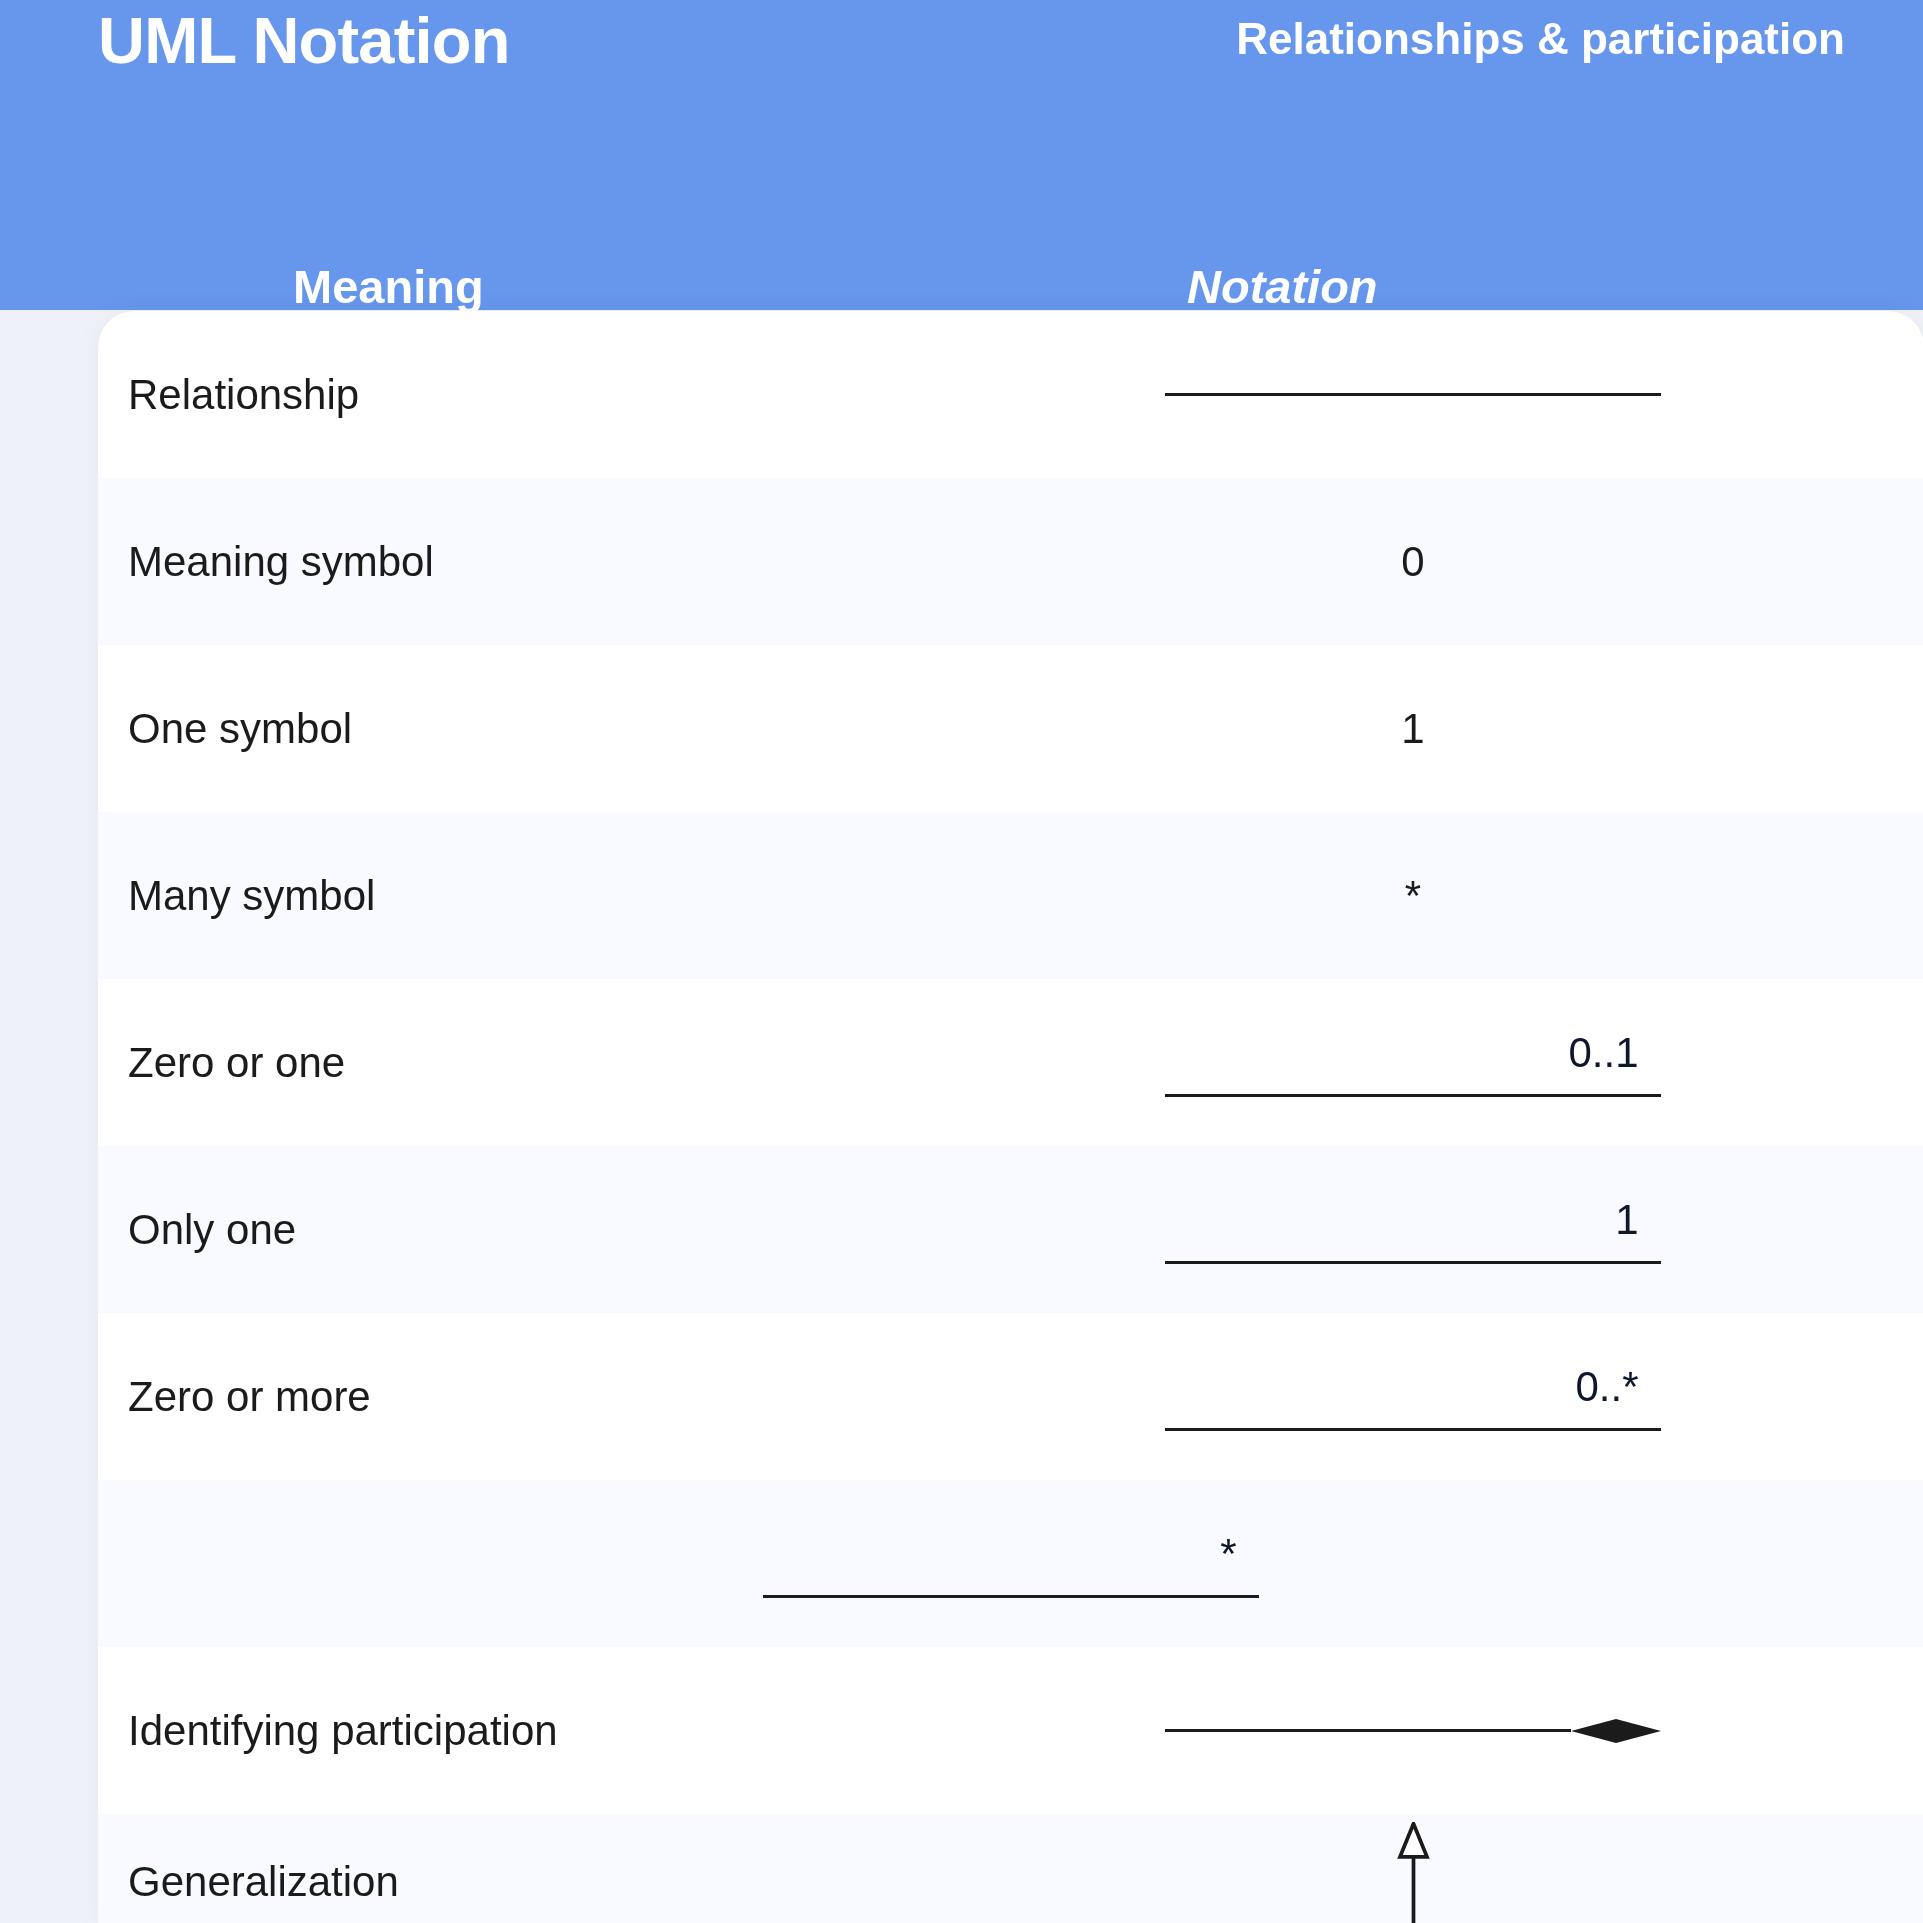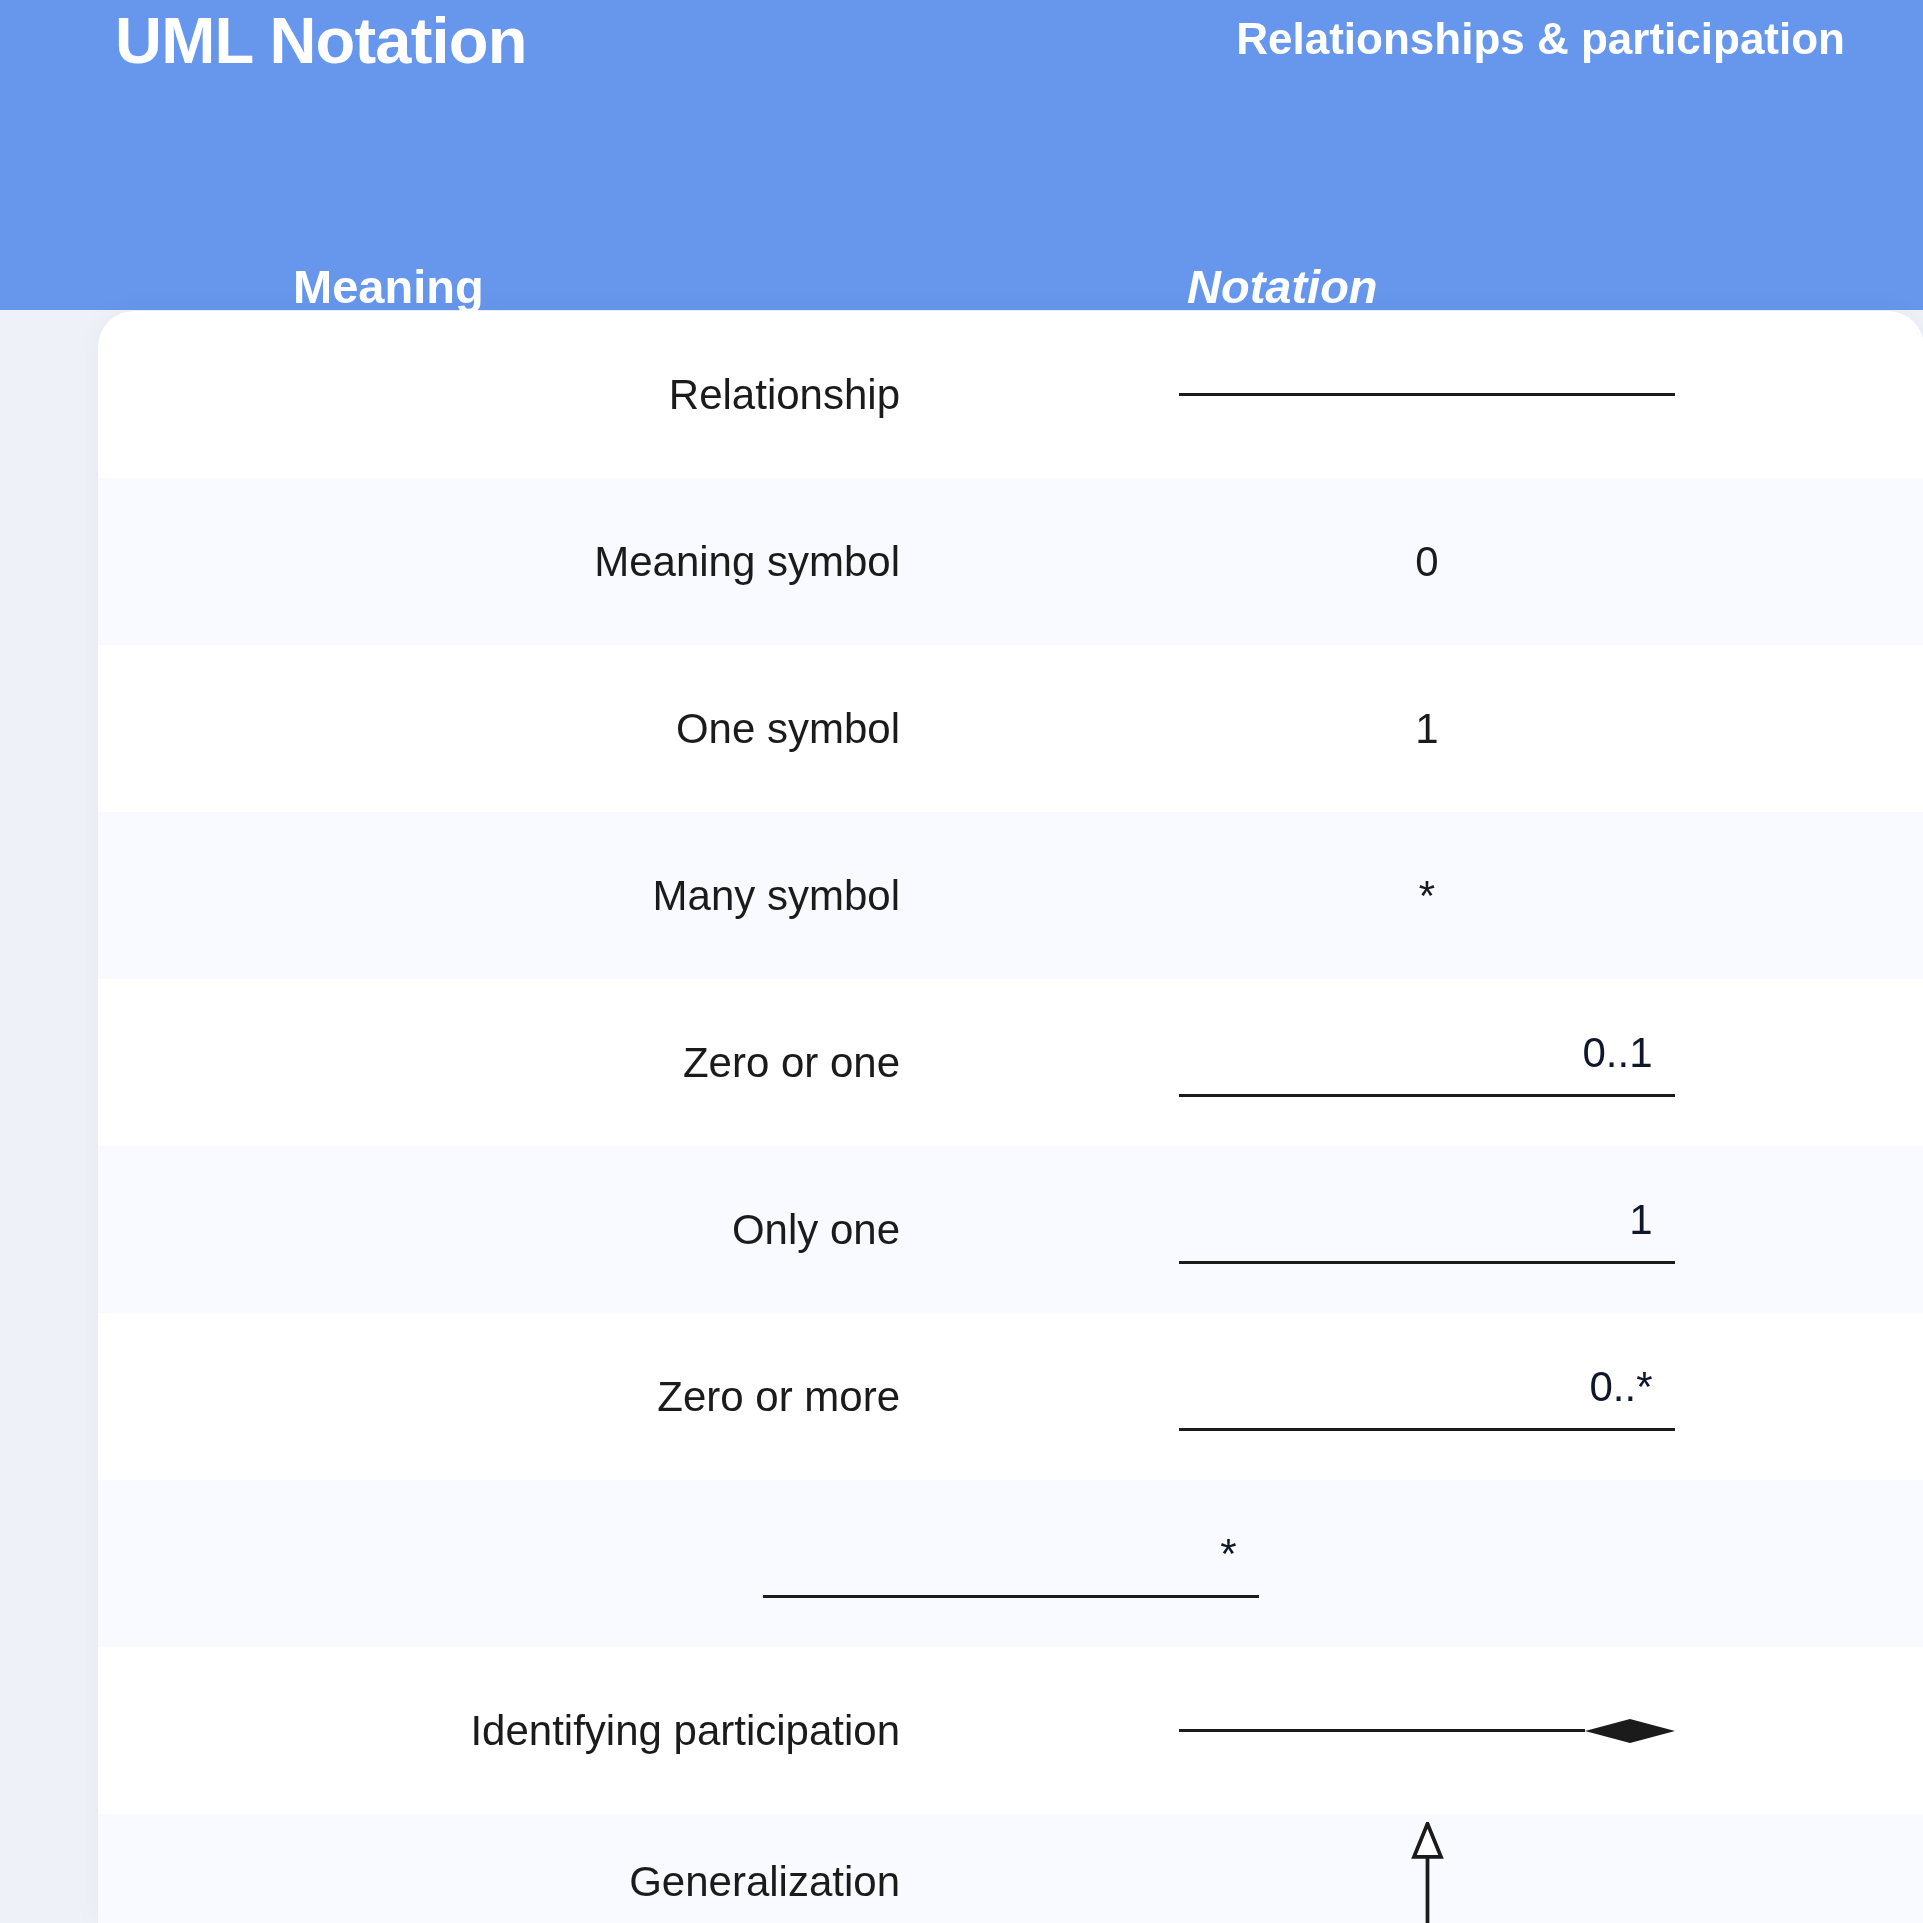--- a/index.html
+++ b/index.html
@@ -11,21 +11,21 @@
     position: relative;
   }
   .header-bg {
     position: absolute;
     left: 0; top: 0; right: 0;
     height: 310px;
     background: #6697ec;
   }
   .title {
     position: absolute;
-    left: 115px; top: 3px;
+    left: 98px; top: 3px;
     font-size: 65px;
     font-weight: 800;
     color: #ffffff;
     letter-spacing: -0.8px;
   }
   .subtitle {
     position: absolute;
     right: 79px; top: 13.5px;
     font-size: 44px;
     font-weight: 700;
@@ -60,23 +60,22 @@
     display: flex;
     align-items: center;
   }
   .row:nth-child(even) { background: #f8faff; }
   .row:last-child { height: 135px; }
 
   .cell-meaning {
     width: 804px;
     font-size: 42px;
     color: #1b1b1b;
-    text-align: right;
+    text-align: left;
     padding: 0 30px;
-    margin-left: 28px;
   }
   .cell-notation {
     flex: 1;
     position: relative;
     height: 100%;
     display: flex;
     align-items: center;
     justify-content: center;
   }
 

